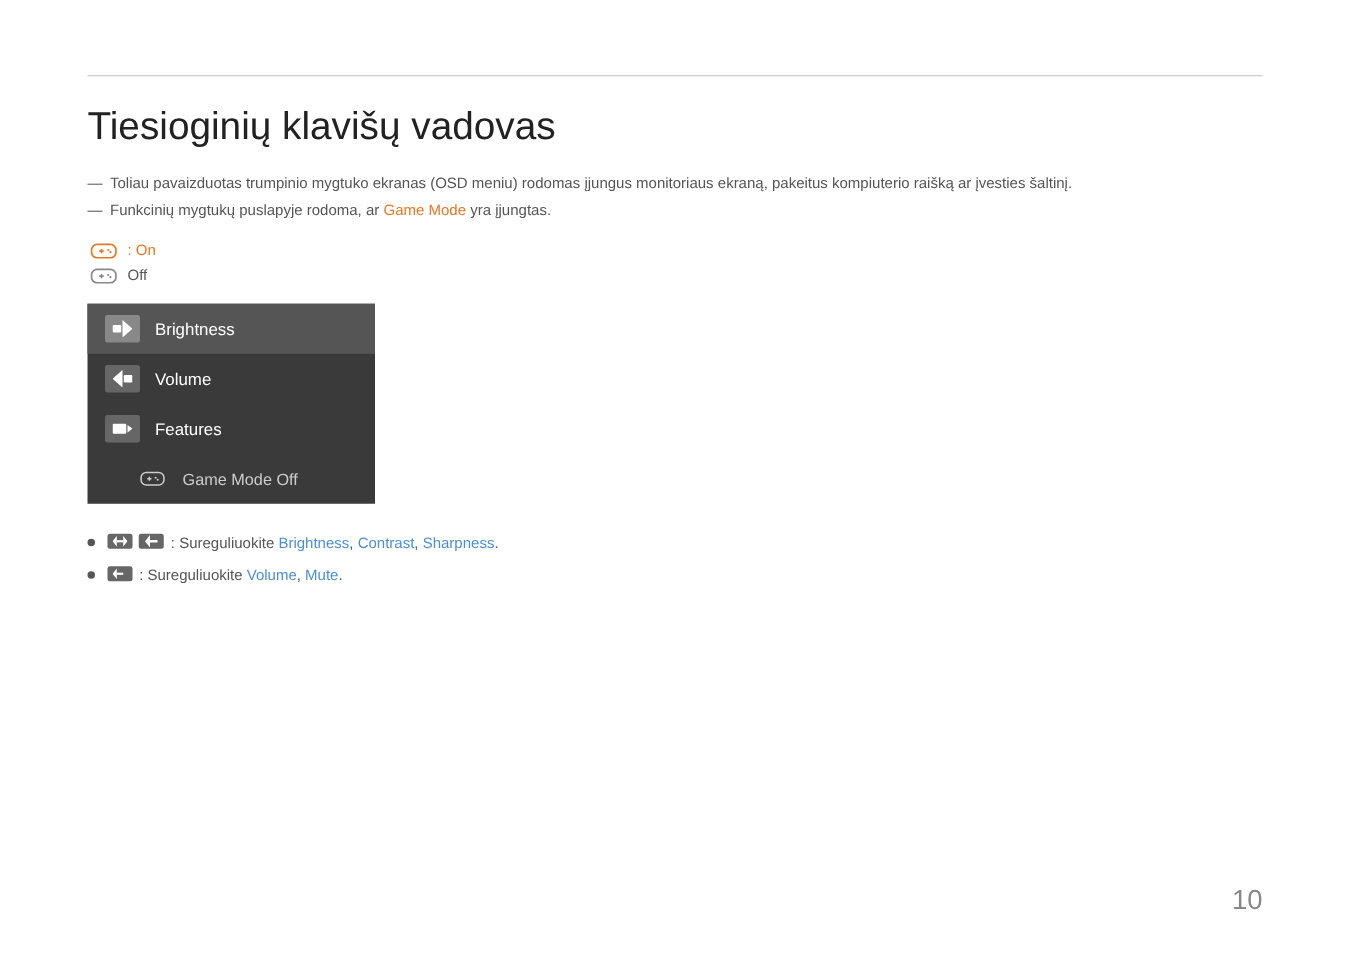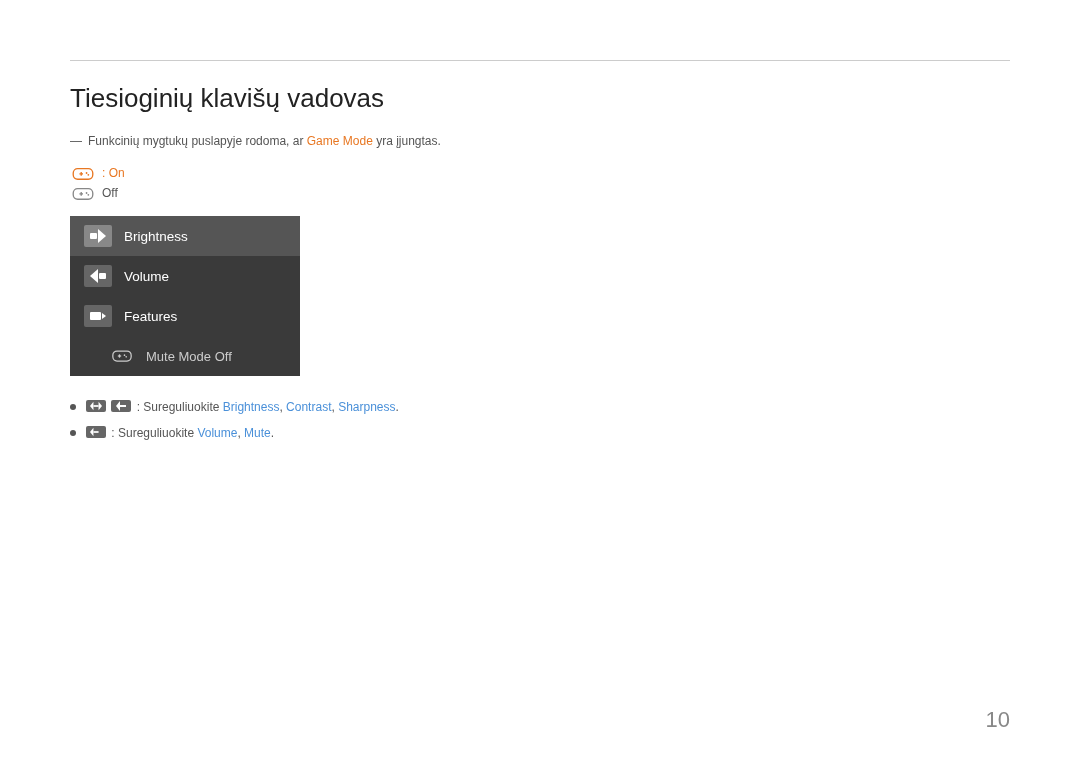--- a/index.html
+++ b/index.html
@@ -17,21 +17,21 @@
       padding: 60px 70px 40px 70px;
       position: relative;
     }
 
     .top-border {
       border-top: 1px solid #ccc;
       margin-bottom: 22px;
     }
 
     .page-title {
-      font-size: 26px;
+      font-size: 31px;
       font-weight: 400;
       color: #222;
       margin-bottom: 18px;
     }
 
     .description-block {
       margin-bottom: 14px;
     }
 
     .desc-line {
@@ -226,20 +226,23 @@
   </style>
 </head>
 <body>
 
 <div class="page-container">
   <div class="top-border"></div>
 
   <h1 class="page-title">Tiesioginių klavišų vadovas</h1>
 
   <div class="description-block">
+    <div class="desc-line">
+      <span>Toliau pavaizduotas trumpinio mygtuko ekranas (OSD meniu) rodomas įjungus monitoriaus ekraną, pakeitus kompiuterio raišką ar įvesties šaltinį.</span>
+    </div>
     <div class="desc-line">
       <span>Funkcinių mygtukų puslapyje rodoma, ar <span class="highlight-orange">Game Mode</span> yra įjungtas.</span>
     </div>
   </div>
 
   <div class="icon-status-block">
     <div class="icon-status-line">
       <span class="gamepad-icon-on">
         <svg viewBox="0 0 24 18" width="22" height="16" fill="none" xmlns="http://www.w3.org/2000/svg">
           <rect x="1" y="4" width="22" height="12" rx="5" stroke="#e87722" stroke-width="1.5" fill="none"></rect>
@@ -300,21 +303,21 @@
     <div class="osd-subitem">
       <div class="osd-subitem-icon">
         <svg viewBox="0 0 24 18" width="22" height="16" fill="none" xmlns="http://www.w3.org/2000/svg">
           <rect x="1" y="3" width="22" height="12" rx="5" stroke="#ccc" stroke-width="1.5" fill="none"></rect>
           <line x1="7" y1="9" x2="11" y2="9" stroke="#ccc" stroke-width="1.5"></line>
           <line x1="9" y1="7" x2="9" y2="11" stroke="#ccc" stroke-width="1.5"></line>
           <circle cx="15" cy="8" r="1" fill="#ccc"></circle>
           <circle cx="17" cy="10" r="1" fill="#ccc"></circle>
         </svg>
       </div>
-      <span>Mute Mode Off</span>
+      <span>Game Mode Off</span>
     </div>
   </div>
 
   <div class="bullets-section">
 
     <div class="bullet-item">
       <span class="bullet-dot"></span>
       <span class="bullet-text">
         <span class="btn-icon-inline">
           <svg viewBox="0 0 14 10" fill="white" xmlns="http://www.w3.org/2000/svg">

